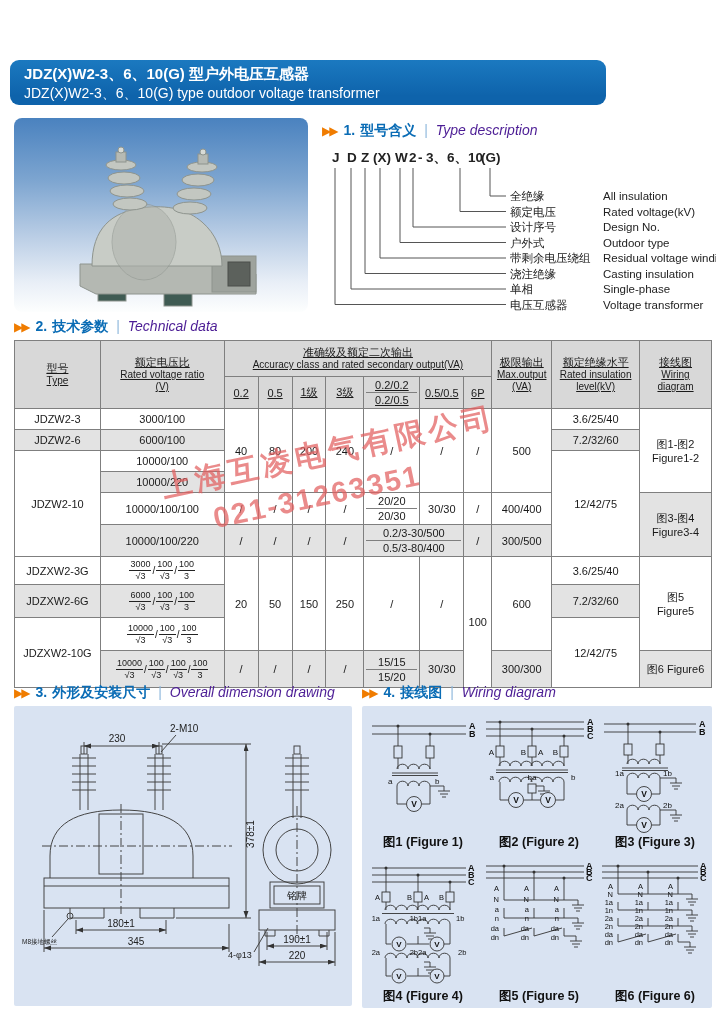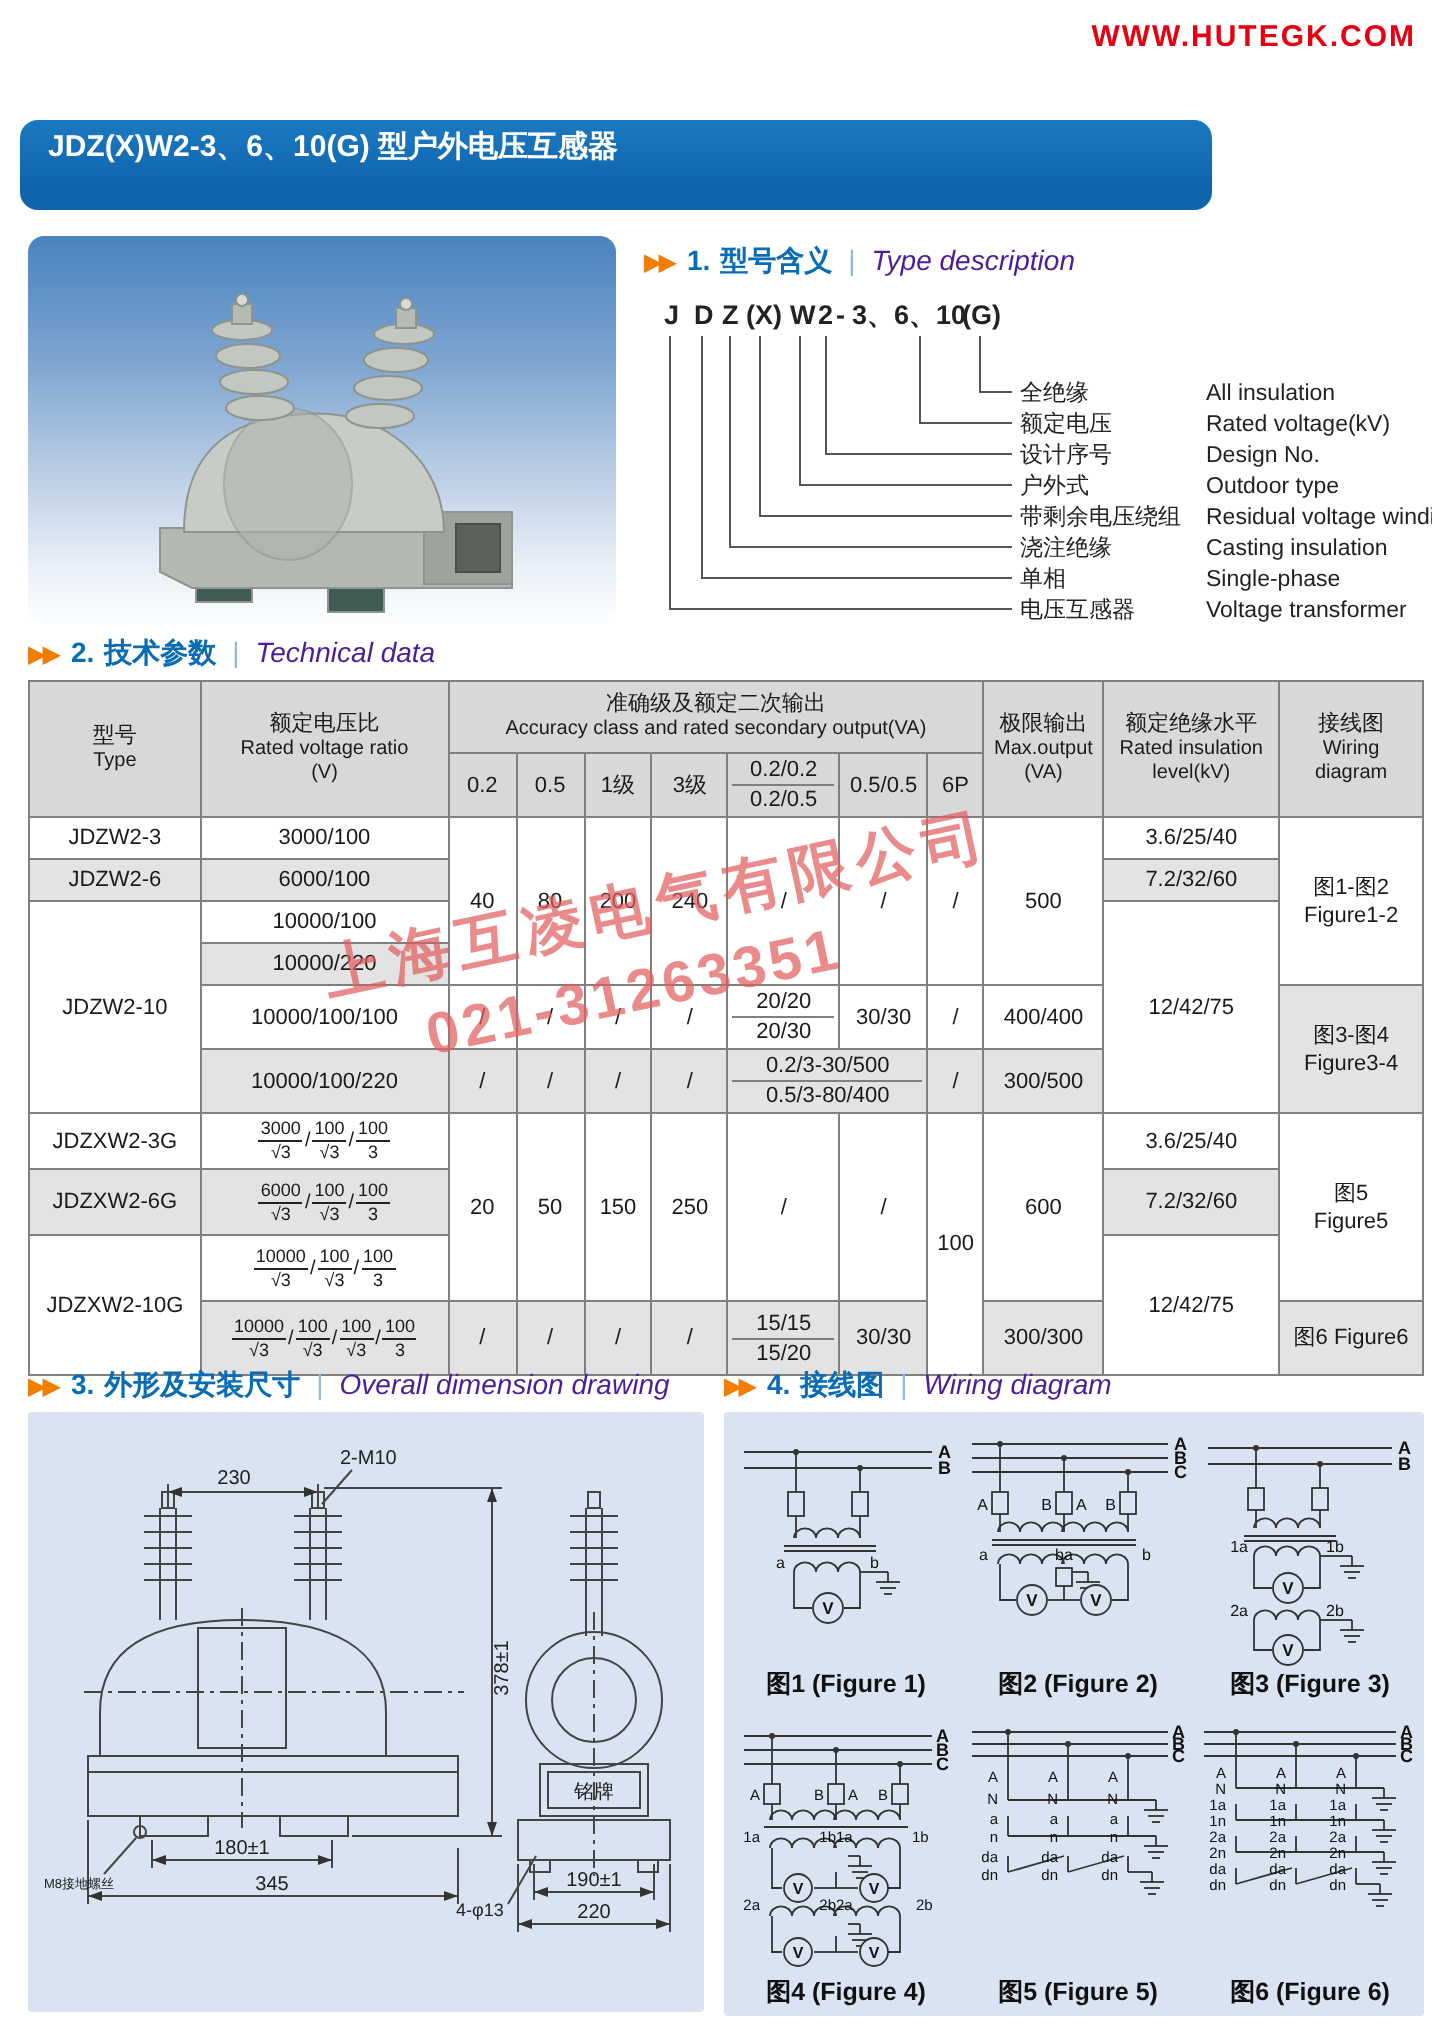--- a/index.html
+++ b/index.html
@@ -24,21 +24,21 @@
   
   .photo{position:absolute;left:14px;top:118px;width:294px;height:194px;border-radius:8px;
          background:linear-gradient(180deg,#4a82bf 0%,#7da5d0 32%,#bccfe6 62%,#e9eff7 85%,#fdfefe 100%);}
   
   .codesvg{position:absolute;left:320px;top:146px;width:396px;height:172px;}
   .codesvg text{fill:#222;}
   
   .ttable{position:absolute;left:14px;top:340px;width:698px;border-collapse:collapse;
           font-size:11px;text-align:center;color:#1a1a1a;}
   .ttable th,.ttable td{border:1px solid #7f7f7f;padding:1px 2px;}
-  .ttable th{background:#d8d8d8;font-weight:normal;}
+  .ttable th{background:#d8d8d8;font-weight:normal;text-decoration:underline;}
   .hz{font-size:11px;line-height:13px;}
   .he{font-size:10px;line-height:12px;}
   .trh1{height:36px;}.trh2{height:28px;}
   .rh1{height:21px;}.rh5{height:31px;}.rh7{height:28px;}.rh8{height:33px;}.rh9{height:33px;}.rh10{height:37px;}
   .g{background:#e3e3e3;}
   .pair div{line-height:14px;}
   .pair div+div{border-top:1px solid #7f7f7f;}
   .fr{display:inline-block;vertical-align:middle;text-align:center;line-height:1;font-size:9px;}
   .fr i{display:block;font-style:normal;border-bottom:1px solid #222;padding:0 1px 1px;}
   .fr em{display:block;font-style:normal;padding-top:1px;}
@@ -54,25 +54,25 @@
   .panelR{position:absolute;left:362px;top:706px;width:350px;height:302px;background:#d9e3f2;border-radius:2px;}
   .panelL svg,.panelR svg{display:block;}
   svg text{font-family:"Liberation Sans","DejaVu Sans",sans-serif;}
 </style>
 </head>
 <body>
 
 <div class="page">
 
   <div class="brand">
-    <div class="site">WWW.HUTEGK.COM</div>
   </div>
 
   <div class="titlebar">
     <div class="t1">JDZ(X)W2-3、6、10(G) 型户外电压互感器</div>
+    <div class="t2">JDZ(X)W2-3、6、10(G) type outdoor voltage transformer</div>
   </div>
 
   <div class="photo">
     <svg width="294" height="194" viewBox="0 0 294 194">
       <g stroke="#8e948e" stroke-width="1">
         <rect x="84" y="170" width="28" height="13" fill="#3f5b53"></rect>
         <rect x="150" y="175" width="28" height="13" fill="#3f5b53"></rect>
         <path d="M66,146 L226,146 L242,156 L242,176 L82,176 L66,168 Z" fill="#b4b8b2"></path>
         <rect x="198" y="138" width="44" height="36" fill="#9ea39d"></rect>
         <rect x="214" y="144" width="22" height="24" fill="#5c615c" stroke="#4a4f4a"></rect>

